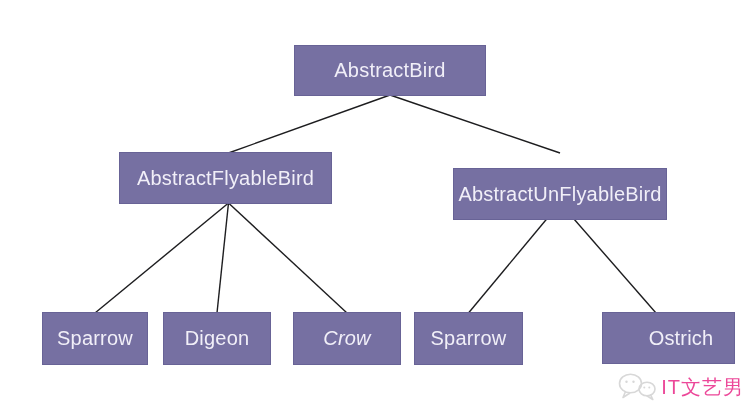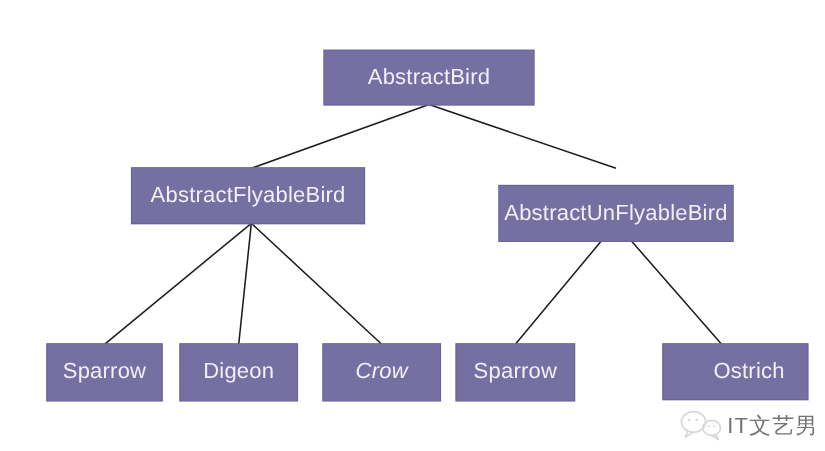--- a/index.html
+++ b/index.html
@@ -37,21 +37,21 @@
   #node-crow                   { left: 293px; top: 312px; width: 108px; height: 53px; font-style: italic; }
   #node-penguin                { left: 414px; top: 312px; width: 109px; height: 53px; }
   #node-ostrich                { left: 602px; top: 312px; width: 108px; height: 52px; padding-left: 25px; }
   .watermark {
     position: absolute;
     right: 6px;
     bottom: 8px;
     display: flex;
     align-items: center;
     gap: 4px;
-    color: #737373;
+    color: #ec4899;
     font-size: 20px;
     letter-spacing: 1px;
     user-select: none;
   }
   .watermark svg { display: block; }
 </style>
 </head>
 <body>
 
 <div class="stage">

